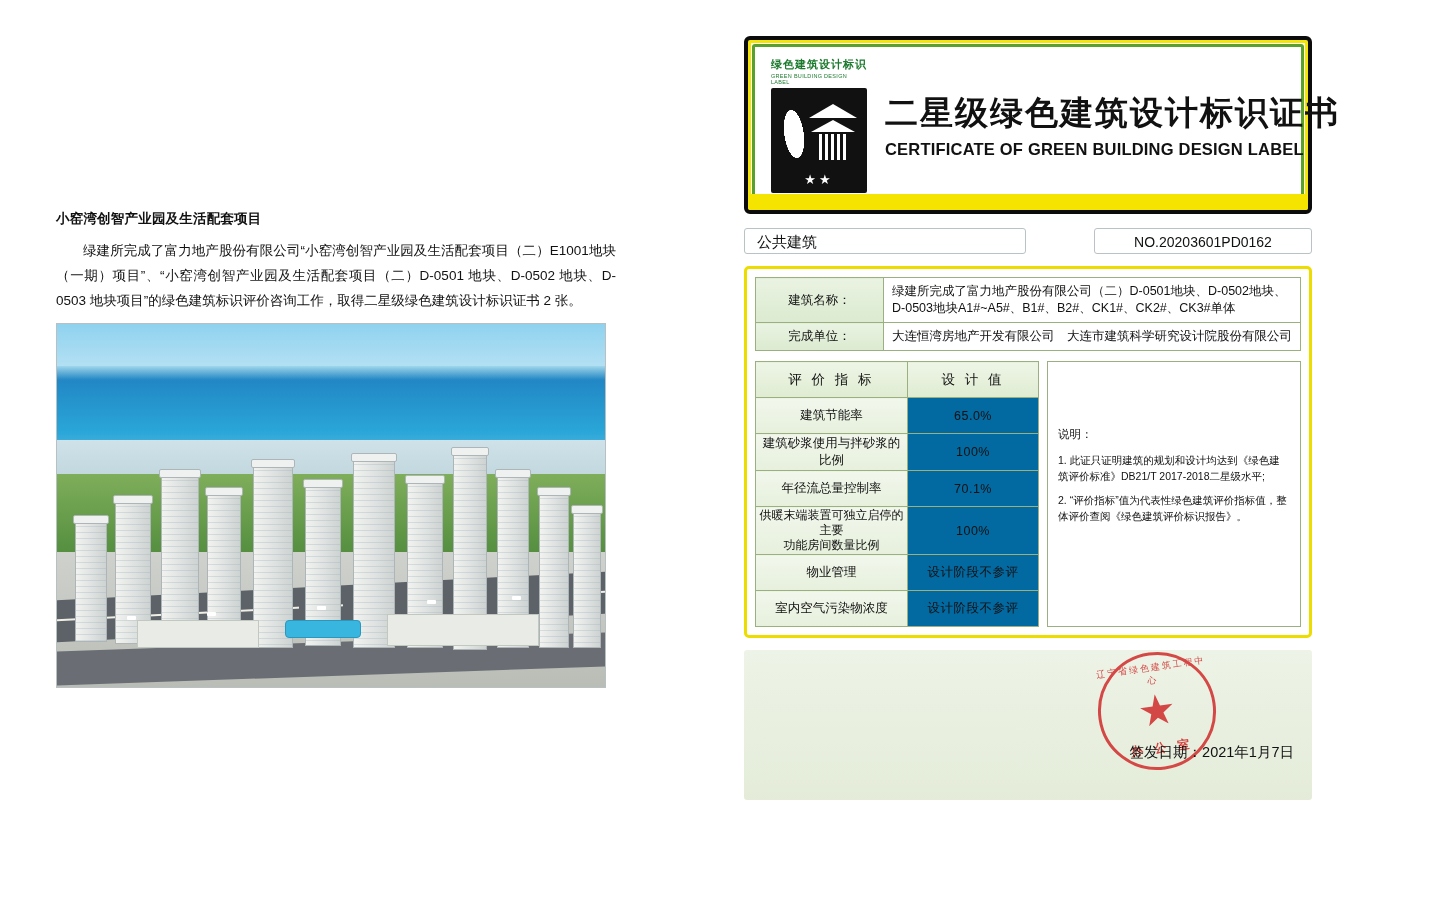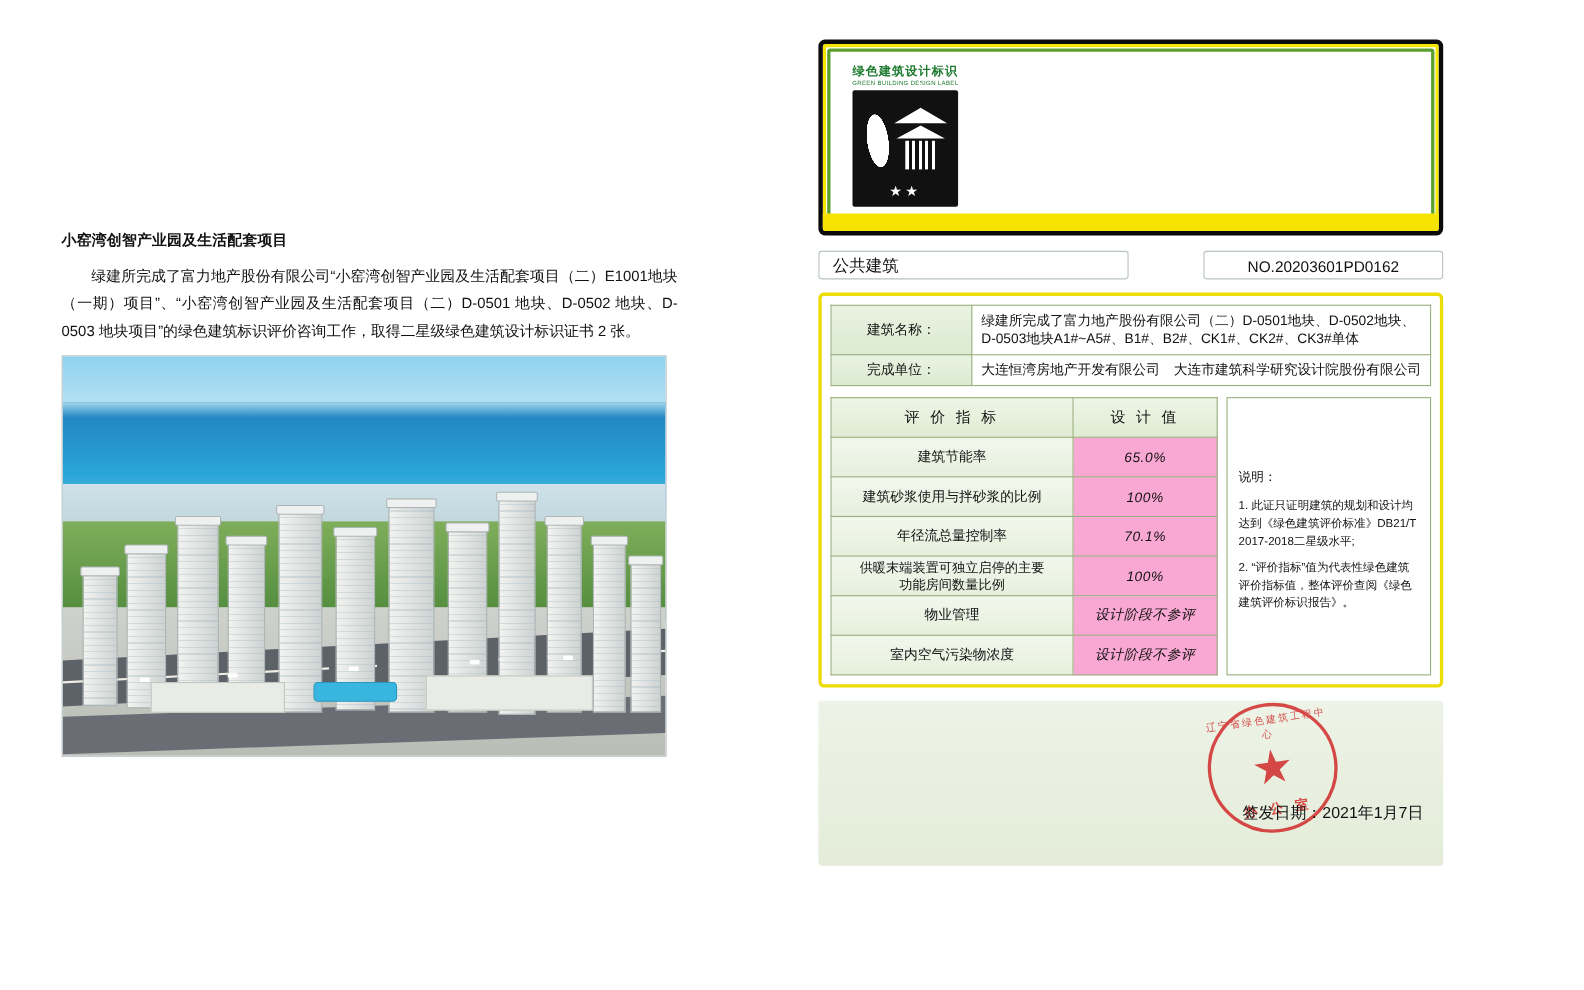--- a/index.html
+++ b/index.html
@@ -163,31 +163,31 @@
     vertical-align:middle;
   }
   .info-label{
     width:112px;background:linear-gradient(#eaf3e2,#dbead0);
     font-size:14px;font-weight:normal;text-align:center;white-space:nowrap;margin-top:36px;
   }
   .info-val{background:#fff;line-height:17px;}
   .nowrapv{white-space:nowrap;}
 
   .lower{display:flex;margin-top:10px;gap:8px;}
-  .eval-tbl{border-collapse:collapse;width:352px;padding-left:20px;}
+  .eval-tbl{border-collapse:collapse;width:284px;padding-left:20px;}
   .eval-tbl td,.eval-tbl th{
     border:1px solid #9ab07f;
     font-size:12.5px;color:#111;
     text-align:center;
     height:33px;
     background:linear-gradient(#f2f7ed,#e6f0dc);
     font-weight:normal;
   }
   .eval-tbl th{font-size:13.5px;letter-spacing:3px;background:linear-gradient(#eef5e6,#dfecd2);}
-  .eval-tbl td.val{width:128px;background:#f9a8d4;letter-spacing:.5px;font-style:italic;}
+  .eval-tbl td.val{width:128px;background:#0369a1;letter-spacing:.5px;}
   .eval-tbl td.two{line-height:15px;font-size:12px;}
   .note-box{
     flex:1;border:1px solid #9ab07f;background:#fff;
     padding:12px 10px;box-sizing:border-box;
     font-size:10.5px;line-height:16px;color:#111;
   }
   .note-title{margin:52px 0 10px 0;font-size:11.5px;}
   .note-p{margin:0 0 8px 0;}
 
   
@@ -311,20 +311,24 @@
         <div class="logo-art">
           <div class="logo-leaf"></div>
           <div class="logo-temple">
             <div class="tp-roof"></div>
               <div class="tp-roof2"></div>
               <div class="tp-body"></div>
           </div>
           <div class="logo-stars">★★</div>
         </div>
       </div>
+      <div class="head-texts">
+        <div class="head-cn">二星级绿色建筑设计标识证书</div>
+        <div class="head-en">CERTIFICATE OF GREEN BUILDING DESIGN LABEL</div>
+      </div>
     </div>
     <div class="head-yellow"></div>
   </div>
 
   <div class="sub-row">
     <div class="sub-left">公共建筑</div>
     <div class="sub-right">NO.20203601PD0162</div>
   </div>
 
   <div class="panel">

